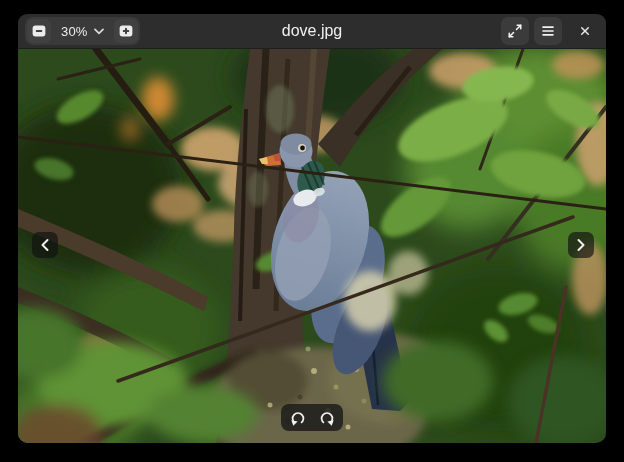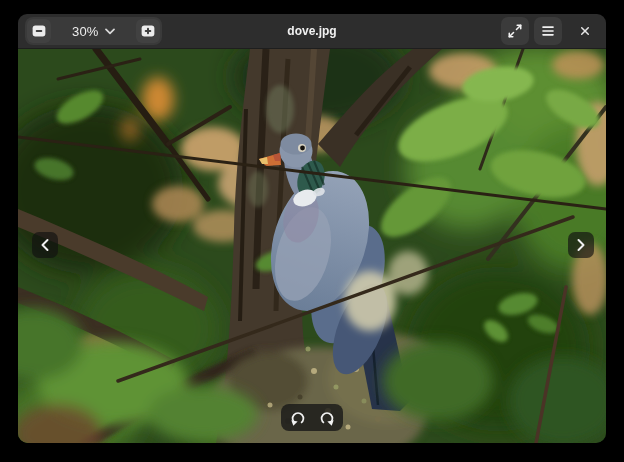--- a/index.html
+++ b/index.html
@@ -6,26 +6,26 @@
     font-family:"Liberation Sans","DejaVu Sans",sans-serif;-webkit-font-smoothing:antialiased;}
   .backdrop{position:absolute;left:0;top:0;width:624px;height:462px;background:#000;}
   .window{position:absolute;left:18px;top:14px;width:588px;height:429px;
     border-radius:9px 9px 10px 10px;overflow:hidden;background:#000;display:flex;flex-direction:column;}
   
   .header{position:relative;height:35px;min-height:35px;background:#2d2d2d;
     border-bottom:1px solid #1e1e1e;display:flex;align-items:center;box-sizing:border-box;}
   button{border:none;outline:none;cursor:pointer;padding:0;background:transparent;color:#eee;
     font-family:inherit;display:flex;align-items:center;justify-content:center;}
   .zoom-group{margin-left:7px;height:28px;background:#3a3a3a;border-radius:8px;
-    display:flex;align-items:center;padding:0 2px;gap:13px;}
+    display:flex;align-items:center;padding:0 2px;gap:2px;}
   .sq-btn{width:24px;height:24px;border-radius:6px;background:#414141;}
   .zoom-level-btn{height:24px;border-radius:6px;padding:0 8px;display:flex;gap:6px;align-items:center;}
   .zoom-level-text{font-size:13px;color:#ededed;letter-spacing:.2px;}
   .title{position:absolute;left:50%;top:50%;transform:translate(-50%,-50%);
-    font-size:12px;font-weight:700;color:#f1f1f1;white-space:nowrap;text-align:center;}
+    font-size:16px;font-weight:400;color:#f1f1f1;white-space:nowrap;text-align:center;}
   .header-right{margin-left:auto;display:flex;align-items:center;gap:5px;padding-right:9px;}
   .header-btn{width:28px;height:28px;border-radius:7px;background:#3b3b3b;}
   .close-btn{width:24px;height:24px;border-radius:6px;background:transparent;margin-left:6px;}
   
   .content{position:relative;flex:1;background:#0c140a;}
   .photo-wrap{position:absolute;inset:0;}
   .photo-wrap svg{display:block;width:100%;height:100%;}
   .nav-btn{position:absolute;top:183px;width:26px;height:26px;border-radius:7px;
     background:rgba(16,16,16,0.66);}
   .nav-prev{left:14px;}

